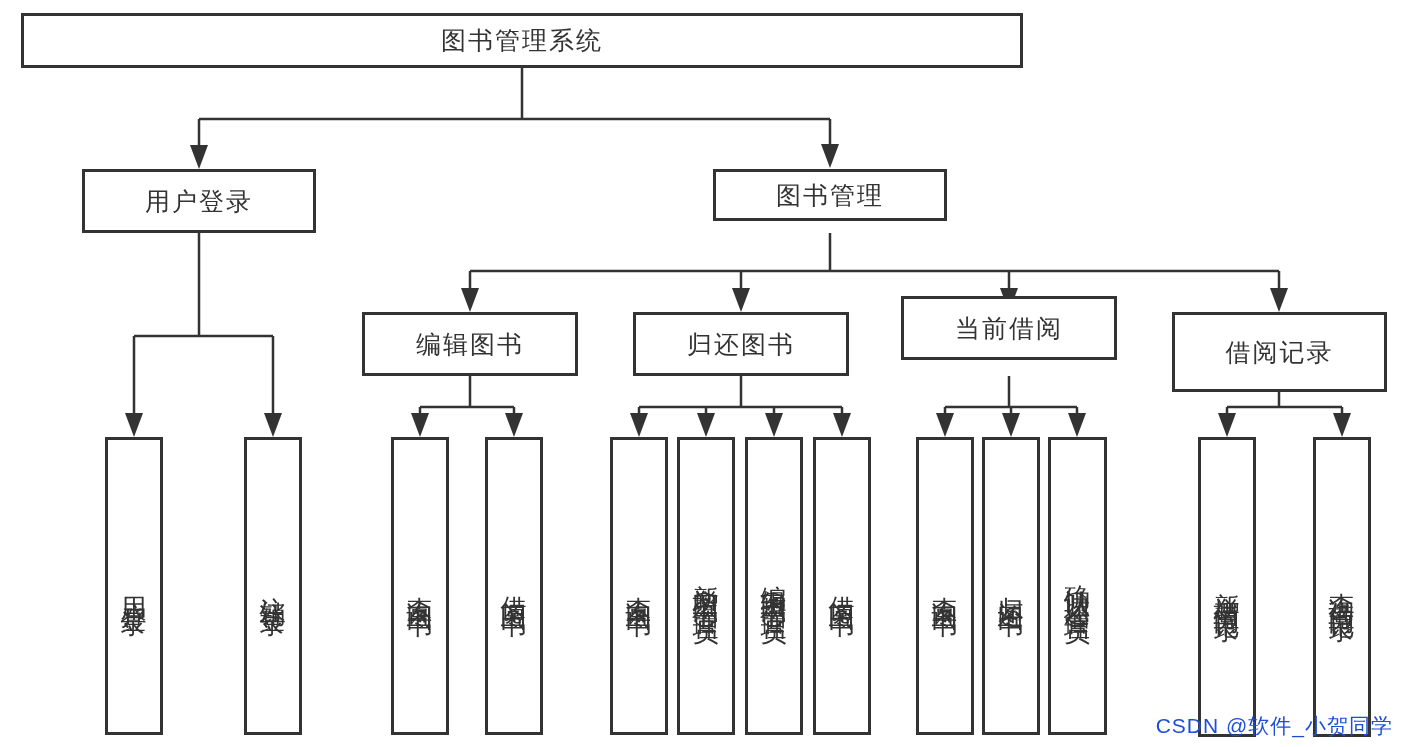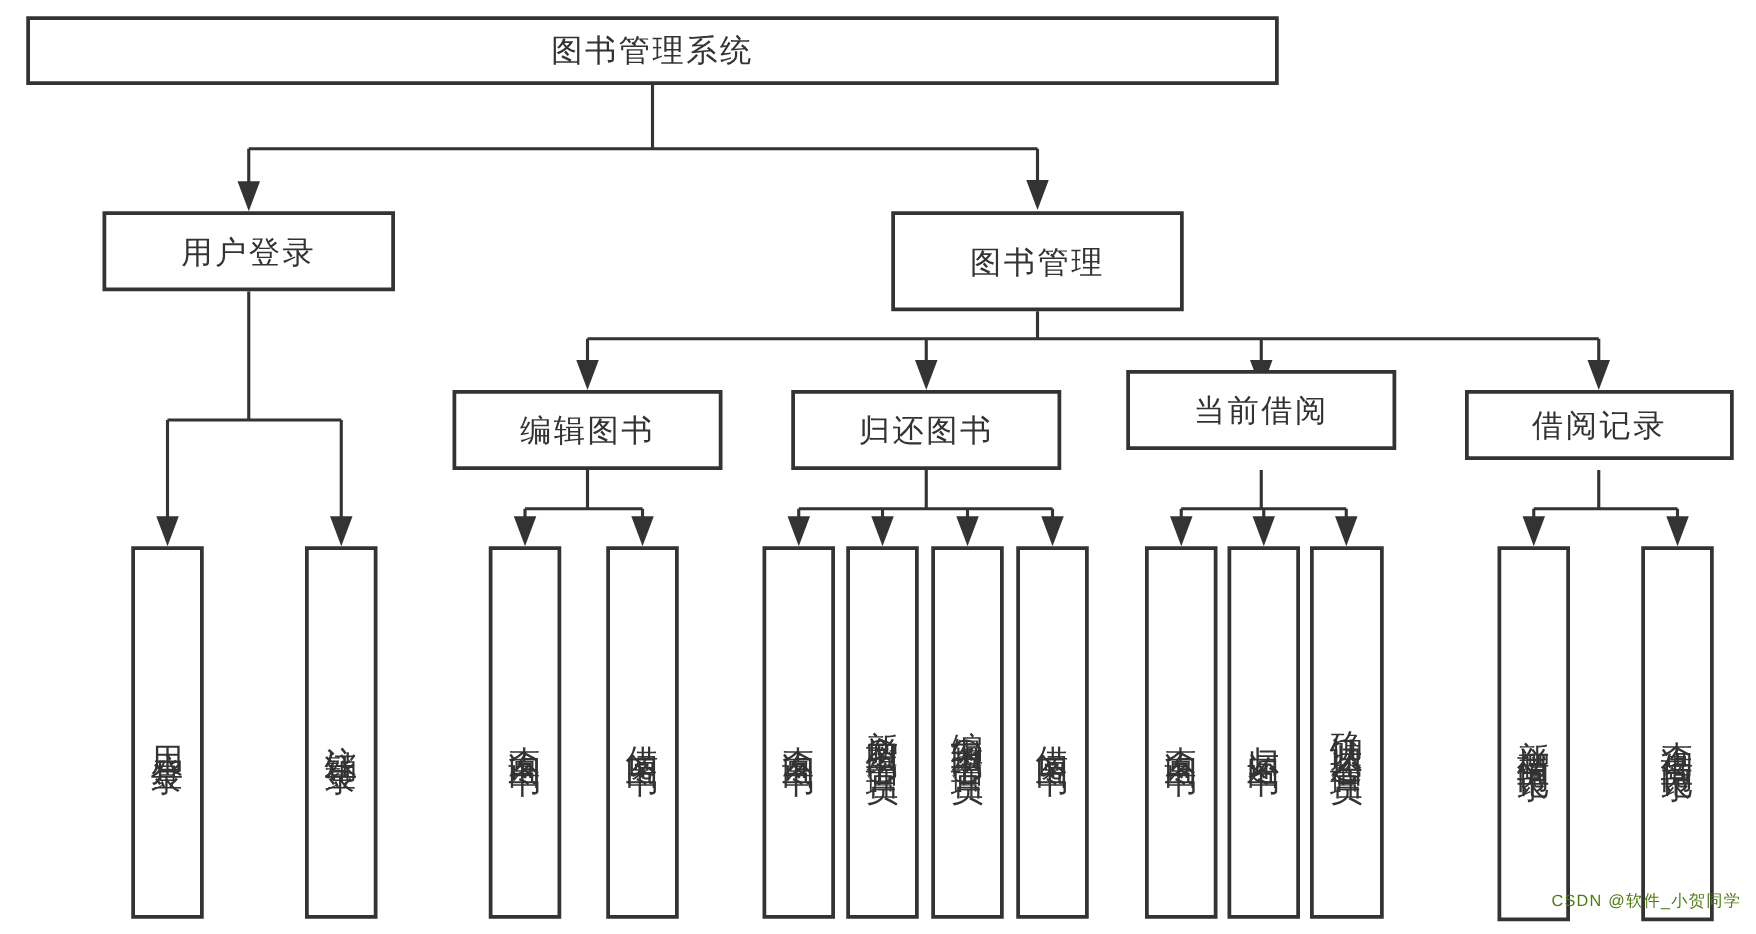--- a/index.html
+++ b/index.html
@@ -37,23 +37,23 @@
     text-orientation: mixed;
     font-size: 26px;
     line-height: 1;
     letter-spacing: 5px;
     max-height: 288px;
   }
   .watermark {
     position: absolute;
     right: 12px;
     top: 712px;
-    font-size: 13px;
+    font-size: 21px;
     letter-spacing: 1px;
-    color: #4d7c0f;
+    color: #1d4ed8;
     white-space: nowrap;
   }
 </style>
 </head>
 <body>
 
 <div id="canvas">
 
   <svg id="connectors" viewBox="0 0 1405 747" xmlns="http://www.w3.org/2000/svg">
     <g stroke="#333333" stroke-width="2.5" fill="none">
@@ -88,34 +88,34 @@
     </g>
   </svg>
 
   <div class="node h-node" style="left:21px; top:13px; width:1002px; height:55px;">
     <span>图书管理系统</span>
   </div>
 
   <div class="node h-node" style="left:82px; top:169px; width:234px; height:64px;">
     <span>用户登录</span>
   </div>
-  <div class="node h-node" style="left:713px; top:169px; width:234px; height:80px;">
+  <div class="node h-node" style="left:713px; top:169px; width:234px; height:52px;">
     <span>图书管理</span>
   </div>
 
   <div class="node h-node" style="left:362px; top:312px; width:216px; height:64px;">
     <span>编辑图书</span>
   </div>
   <div class="node h-node" style="left:633px; top:312px; width:216px; height:64px;">
     <span>归还图书</span>
   </div>
   <div class="node h-node" style="left:901px; top:296px; width:216px; height:64px;">
     <span>当前借阅</span>
   </div>
-  <div class="node h-node" style="left:1172px; top:312px; width:215px; height:56px;">
+  <div class="node h-node" style="left:1172px; top:312px; width:215px; height:80px;">
     <span>借阅记录</span>
   </div>
 
   <div class="node leaf" style="left:105px; top:437px; width:58px; height:298px;">
     <span>用户登录</span>
   </div>
   <div class="node leaf" style="left:244px; top:437px; width:58px; height:298px;">
     <span>注销登录</span>
   </div>
 

